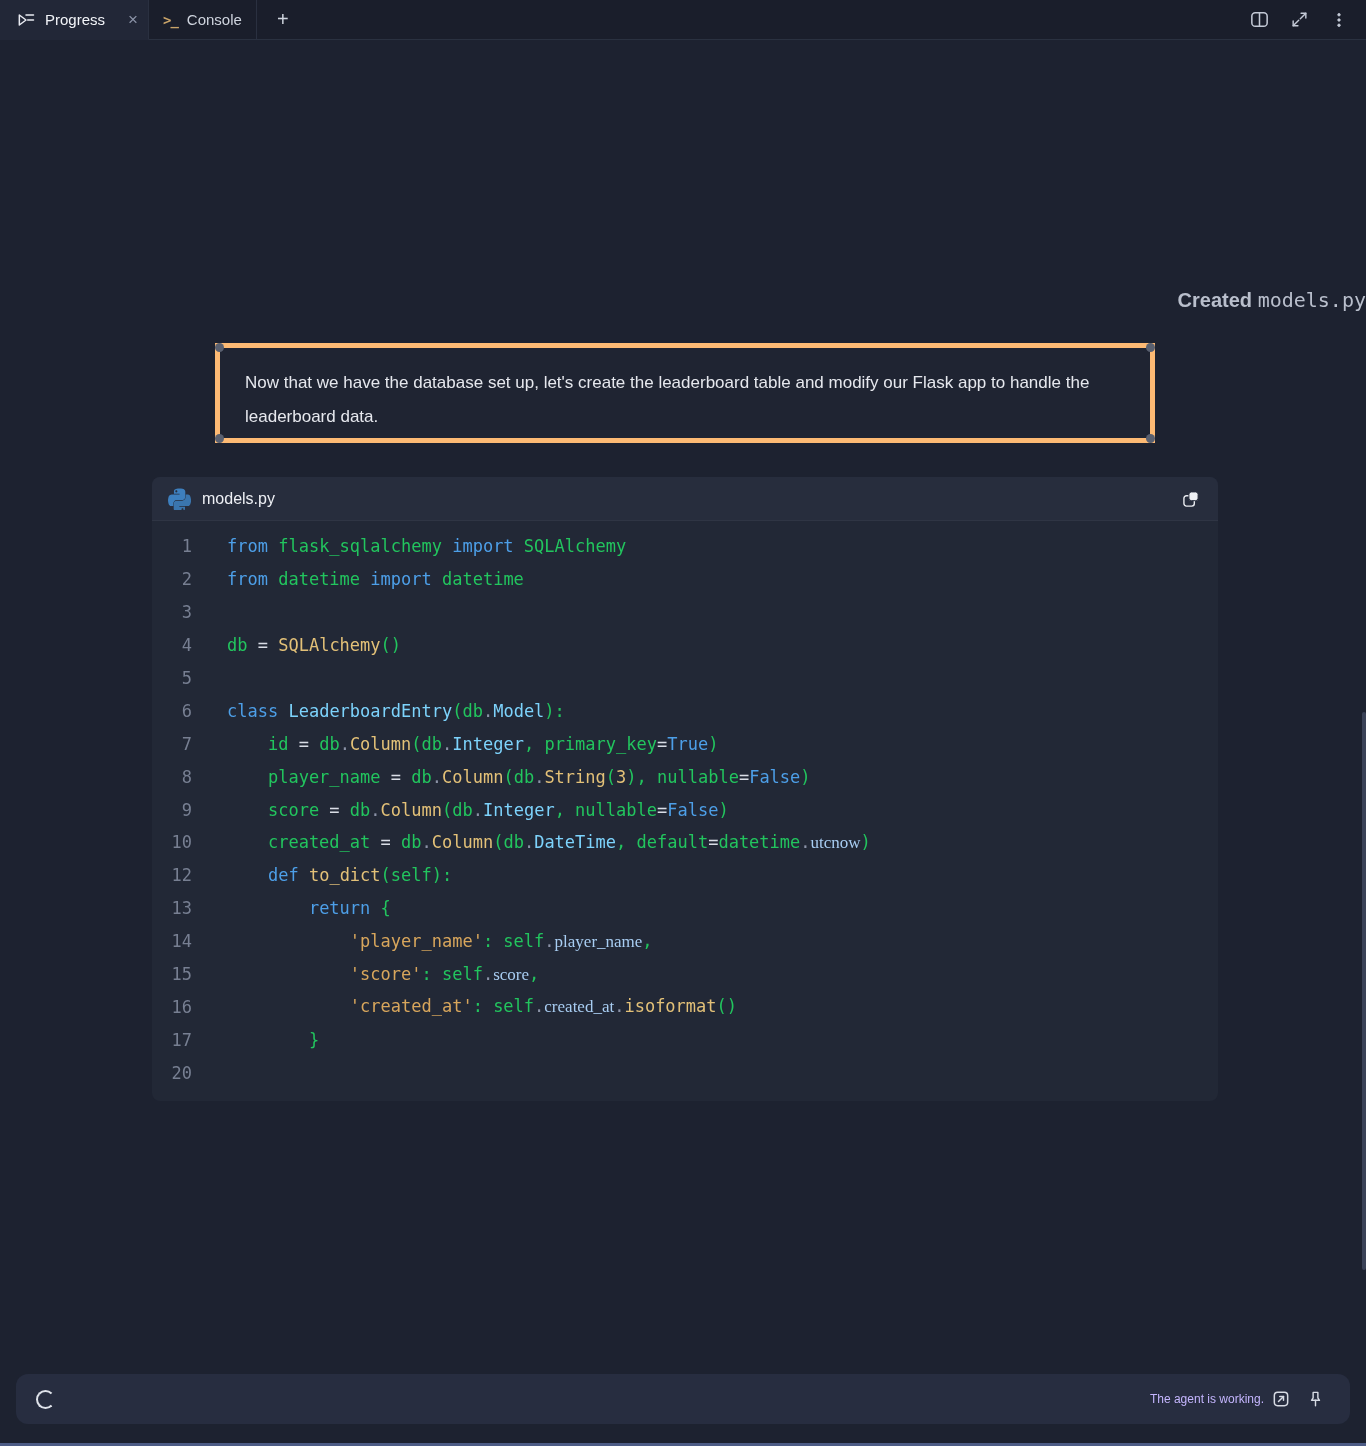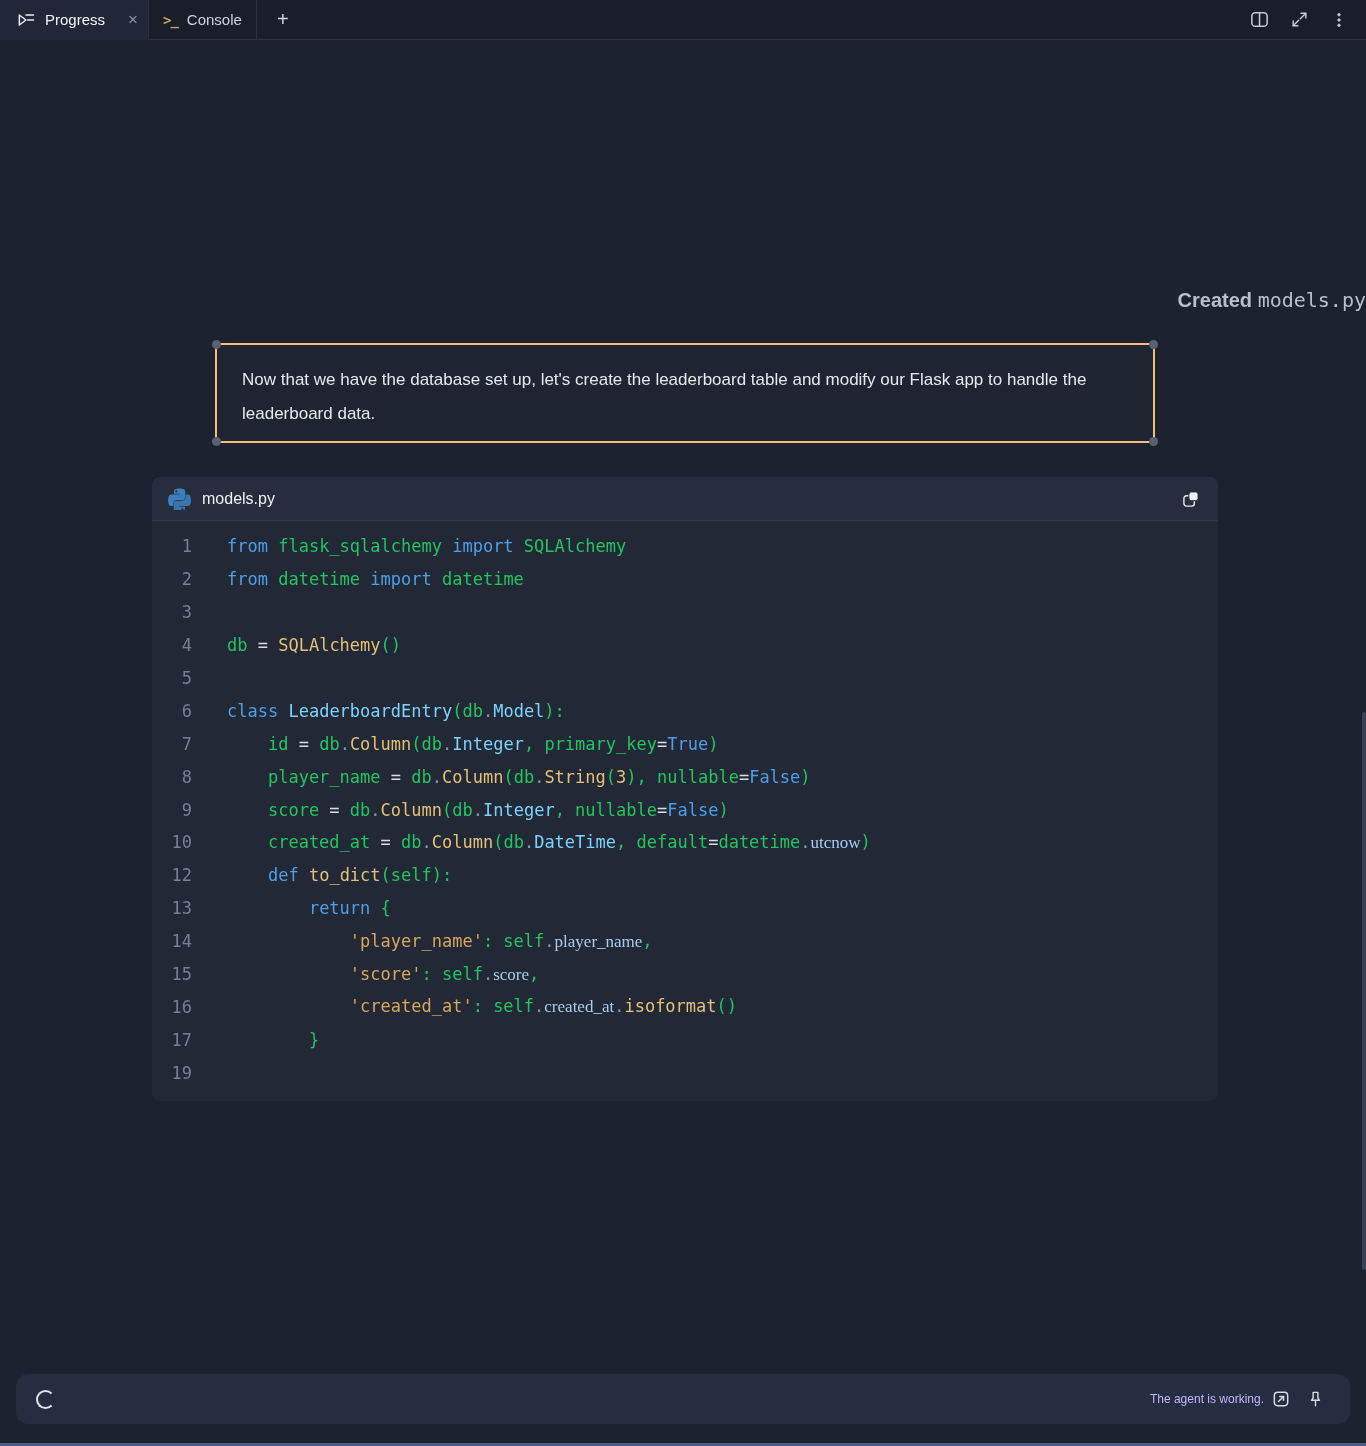--- a/index.html
+++ b/index.html
@@ -47,21 +47,21 @@
   
   .heading {
     position:absolute; top:288px; left:0; right:0;
     text-align:right; font-size:20px; font-weight:bold; color:#b9bfcc;
   }
   .heading .mono { font-family:"DejaVu Sans Mono", monospace; font-weight:normal; font-size:20px; }
 
   
   .msgbox {
     position:absolute; top:343px; left:215px; width:940px; height:100px;
-    border:2px solid #fdba74; background:rgba(255,255,255,0.012);
+    border:5px solid #fdba74; background:rgba(255,255,255,0.012);
   }
   .msgbox .txt {
     padding:18px 30px 0 25px; font-size:17px; line-height:34px; color:#e6e8ee;
   }
   .handle {
     position:absolute; width:9px; height:9px; border-radius:50%;
     background:#596070;
   }
   .handle.tl { top:-5px; left:-5px; }
   .handle.tr { top:-5px; right:-5px; }
@@ -203,21 +203,21 @@
         <div class="code-line"><span class="ln">7</span><span class="code-text"><span class="txt">    id </span><span class="op">= </span><span class="txt">db</span><span class="pun">.</span><span class="fn">Column</span><span class="txt">(db</span><span class="pun">.</span><span class="cls">Integer</span><span class="txt">, primary_key</span><span class="op">=</span><span class="kw">True</span><span class="txt">)</span></span></div>
         <div class="code-line"><span class="ln">8</span><span class="code-text"><span class="txt">    player_name </span><span class="op">= </span><span class="txt">db</span><span class="pun">.</span><span class="fn">Column</span><span class="txt">(db</span><span class="pun">.</span><span class="fn">String</span><span class="txt">(</span><span class="num">3</span><span class="txt">), nullable</span><span class="op">=</span><span class="kw">False</span><span class="txt">)</span></span></div>
         <div class="code-line"><span class="ln">9</span><span class="code-text"><span class="txt">    score </span><span class="op">= </span><span class="txt">db</span><span class="pun">.</span><span class="fn">Column</span><span class="txt">(db</span><span class="pun">.</span><span class="cls">Integer</span><span class="txt">, nullable</span><span class="op">=</span><span class="kw">False</span><span class="txt">)</span></span></div>
         <div class="code-line"><span class="ln">10</span><span class="code-text"><span class="txt">    created_at </span><span class="op">= </span><span class="txt">db</span><span class="pun">.</span><span class="fn">Column</span><span class="txt">(db</span><span class="pun">.</span><span class="cls">DateTime</span><span class="txt">, default</span><span class="op">=</span><span class="txt">datetime</span><span class="pun">.</span><span class="attr">utcnow</span><span class="txt">)</span></span></div>
         <div class="code-line"><span class="ln">12</span><span class="code-text"><span class="txt">    </span><span class="kw">def</span><span class="txt"> </span><span class="fn">to_dict</span><span class="txt">(self):</span></span></div>
         <div class="code-line"><span class="ln">13</span><span class="code-text"><span class="txt">        </span><span class="kw">return</span><span class="txt"> {</span></span></div>
         <div class="code-line"><span class="ln">14</span><span class="code-text"><span class="txt">            </span><span class="str">'player_name'</span><span class="txt">: self</span><span class="pun">.</span><span class="attr">player_name</span><span class="txt">,</span></span></div>
         <div class="code-line"><span class="ln">15</span><span class="code-text"><span class="txt">            </span><span class="str">'score'</span><span class="txt">: self</span><span class="pun">.</span><span class="attr">score</span><span class="txt">,</span></span></div>
         <div class="code-line"><span class="ln">16</span><span class="code-text"><span class="txt">            </span><span class="str">'created_at'</span><span class="txt">: self</span><span class="pun">.</span><span class="attr">created_at</span><span class="pun">.</span><span class="fn">isoformat</span><span class="txt">()</span></span></div>
         <div class="code-line"><span class="ln">17</span><span class="code-text"><span class="txt">        }</span></span></div>
-        <div class="code-line"><span class="ln">19</span><span class="code-text"></span></div>
+        <div class="code-line"><span class="ln">20</span><span class="code-text"></span></div>
       </div>
   </div>
 </div>
 
 <div class="statusbar">
   <div class="spinner"></div>
   <div class="statustext">The agent is working.</div>
   <div class="statusbtn">
     <svg width="20" height="20" viewBox="0 0 24 24" fill="none" stroke-width="1.8" stroke-linecap="round" stroke-linejoin="round">
       <rect x="4" y="4" width="16" height="16" rx="4"></rect>

